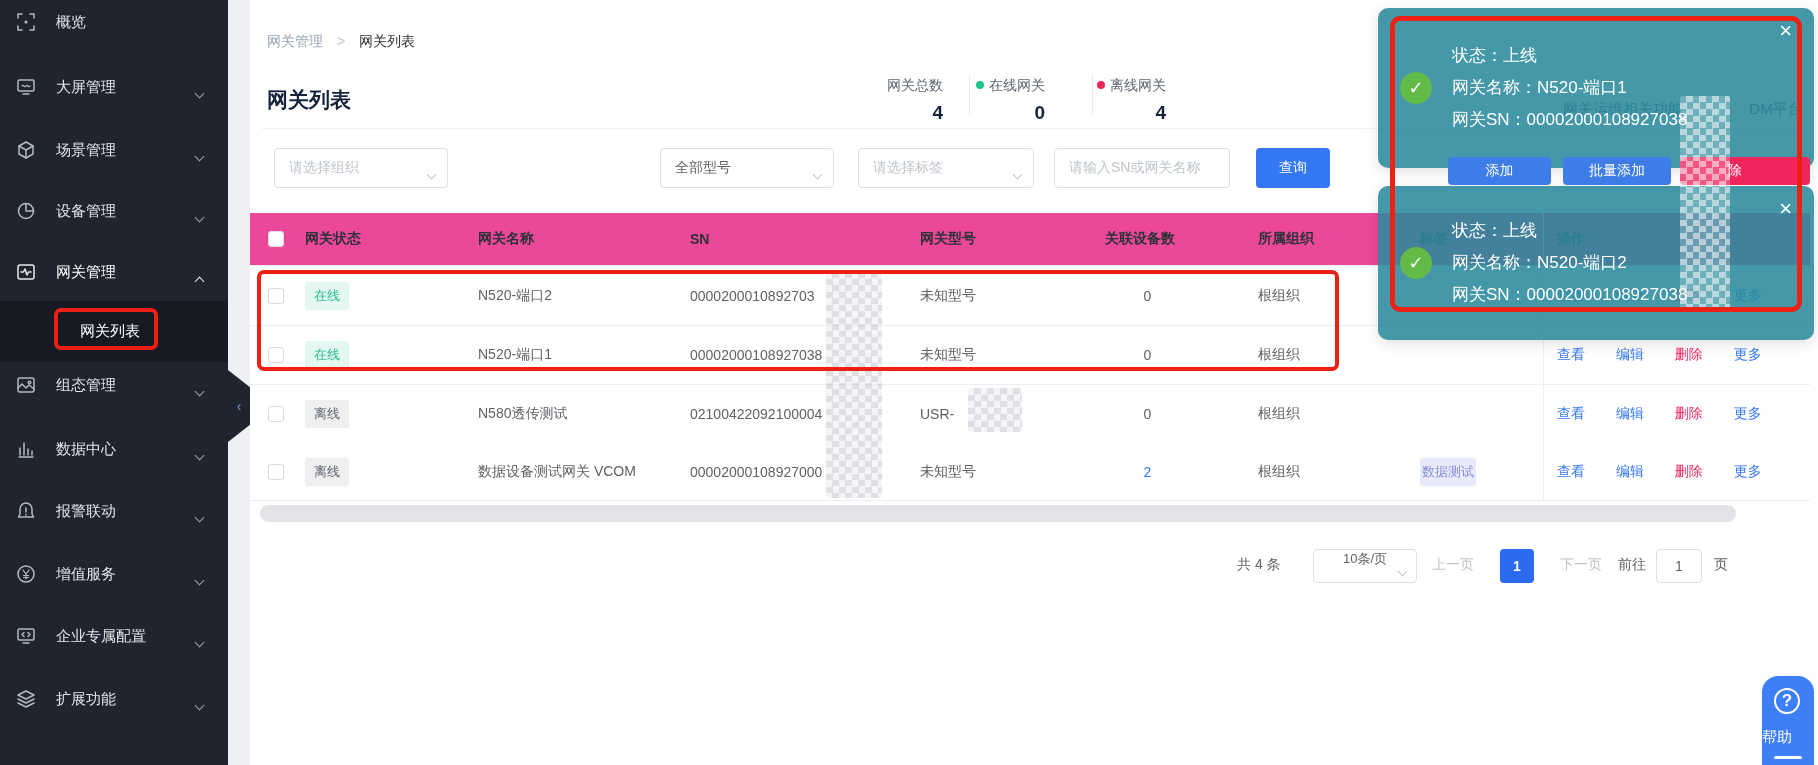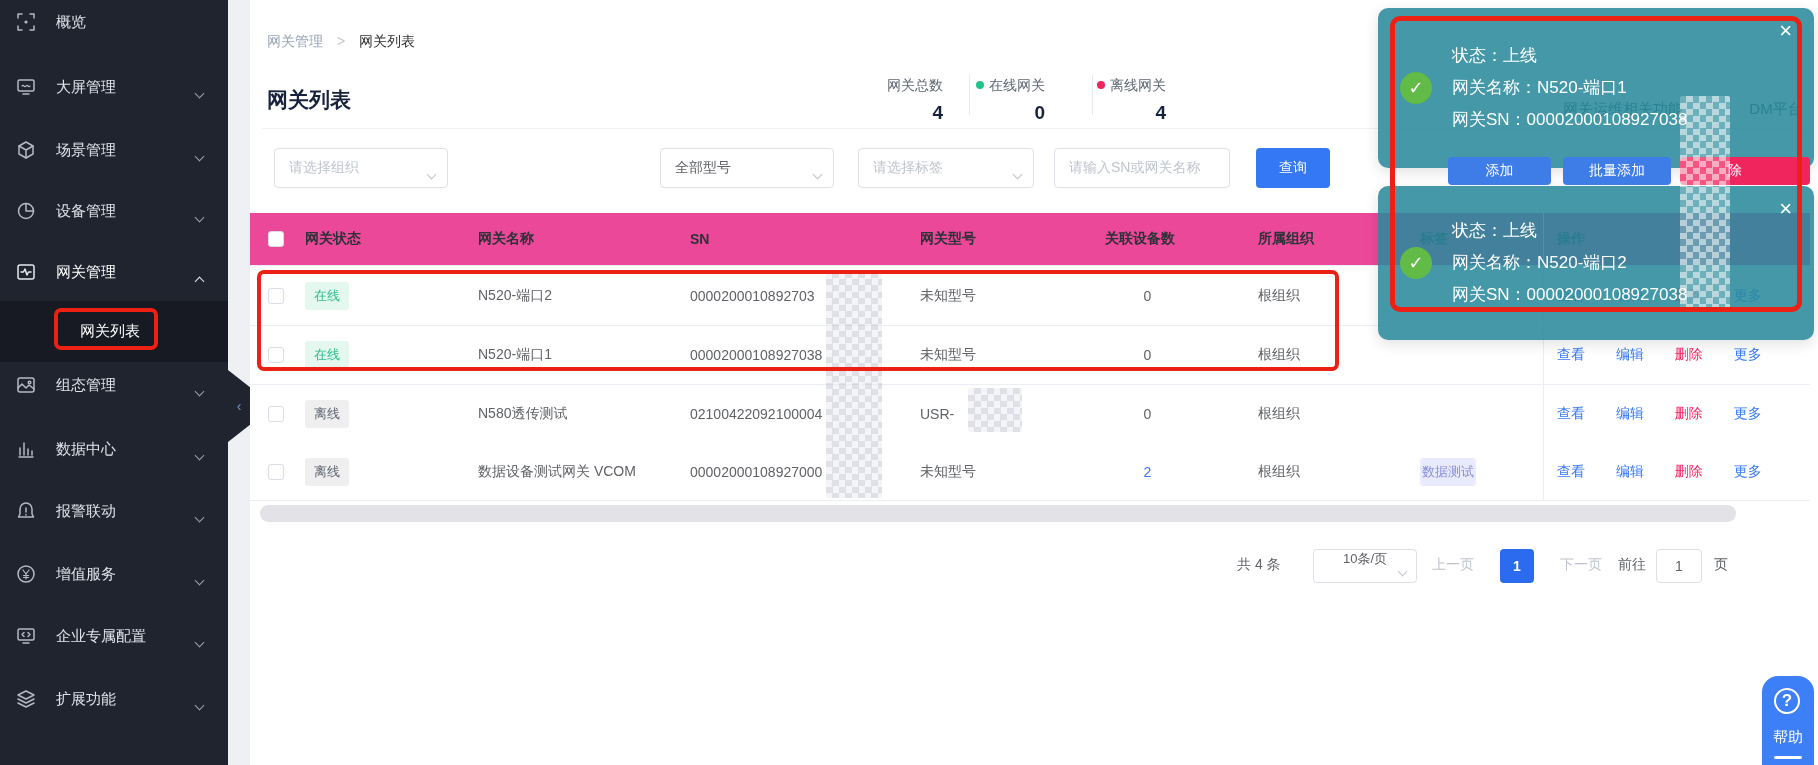--- a/index.html
+++ b/index.html
@@ -101,21 +101,21 @@
   .pg-page { position:absolute; left:1500px; top:549px; width:34px; height:34px; background:#2b6bf0; color:#fff;
     border-radius:4px; font-size:14px; font-weight:bold; display:flex; align-items:center; justify-content:center; cursor:pointer; }
   .pg-input { position:absolute; left:1656px; top:549px; width:46px; height:34px; border:1px solid #dcdfe6; border-radius:4px;
     text-align:center; font-size:14px; color:#606266; font-family:inherit; }
 
   
   .help-tab { position:absolute; left:1762px; top:676px; width:52px; height:89px; background:#3d7ff7;
     border-radius:16px 16px 0 0; z-index:50; cursor:pointer; }
   .help-tab .qmark { position:absolute; left:12px; top:12px; width:26px; height:26px; border:2px solid #fff; border-radius:50%;
     color:#fff; font-size:17px; font-weight:bold; display:flex; align-items:center; justify-content:center; }
-  .help-tab .hlbl { position:absolute; left:0; top:52px; width:52px; text-align:center; color:#fff; font-size:15px; }
+  .help-tab .hlbl { position:absolute; left:0; top:52px; width:52px; color:#fff; font-size:15px; }
   .help-tab .hline { position:absolute; left:12px; bottom:6px; width:28px; height:3px; background:#fff; border-radius:2px; }
 
   svg.icon { stroke:#b3b9c5; fill:none; stroke-width:1.5; stroke-linecap:round; stroke-linejoin:round; }
 </style>
 </head>
 <body>
 
 <div class="screen">
 
   <div class="gutter"></div>

